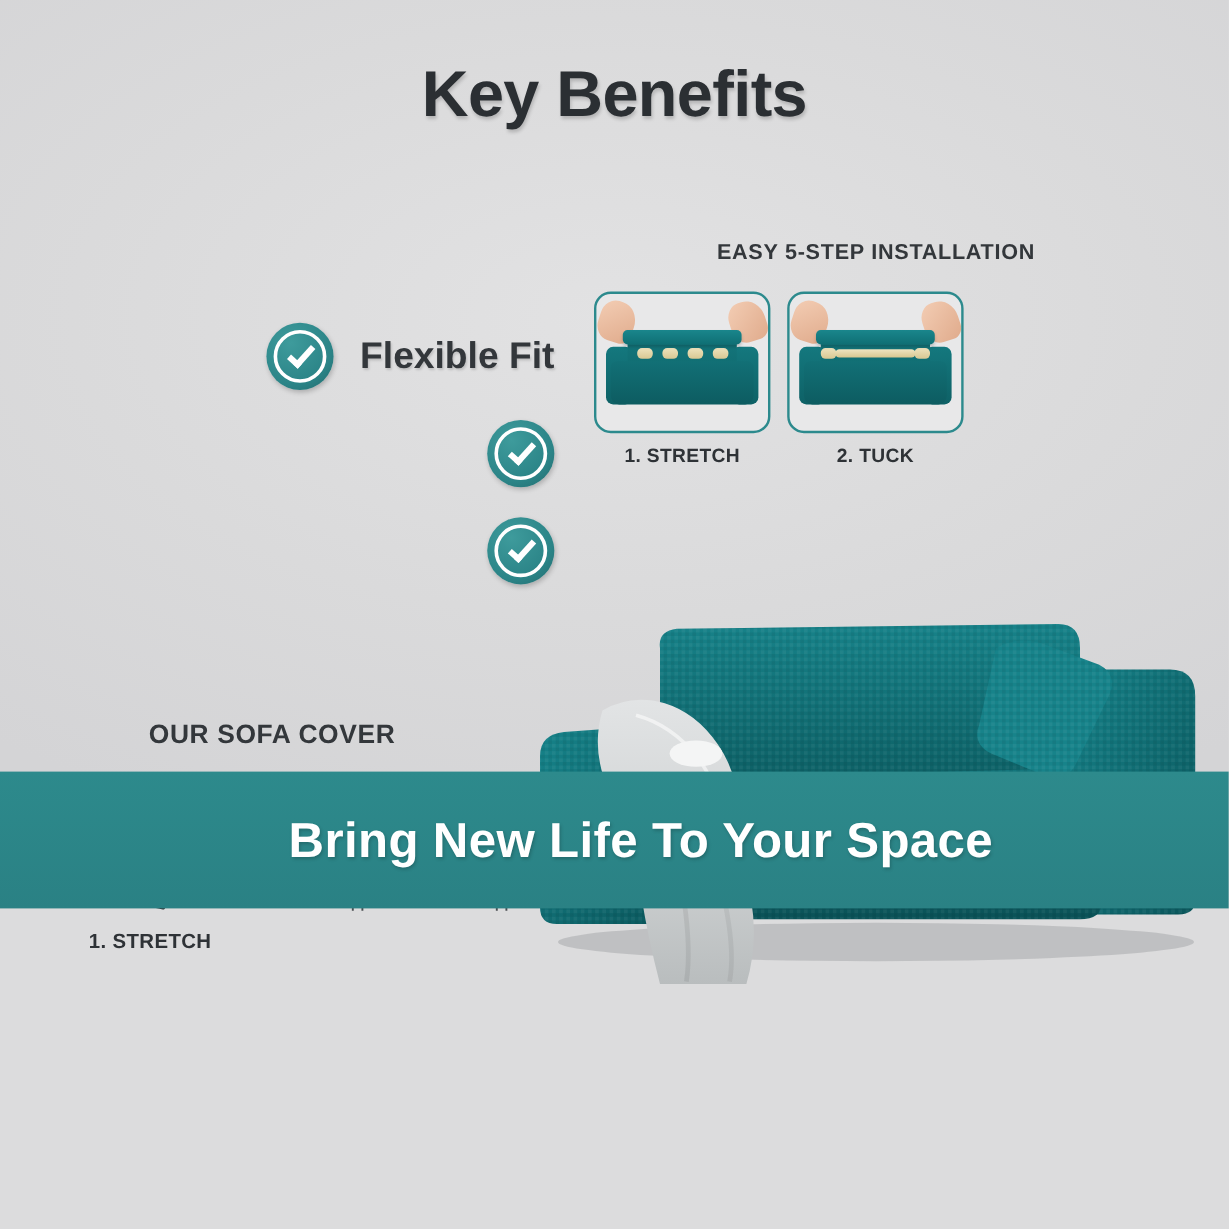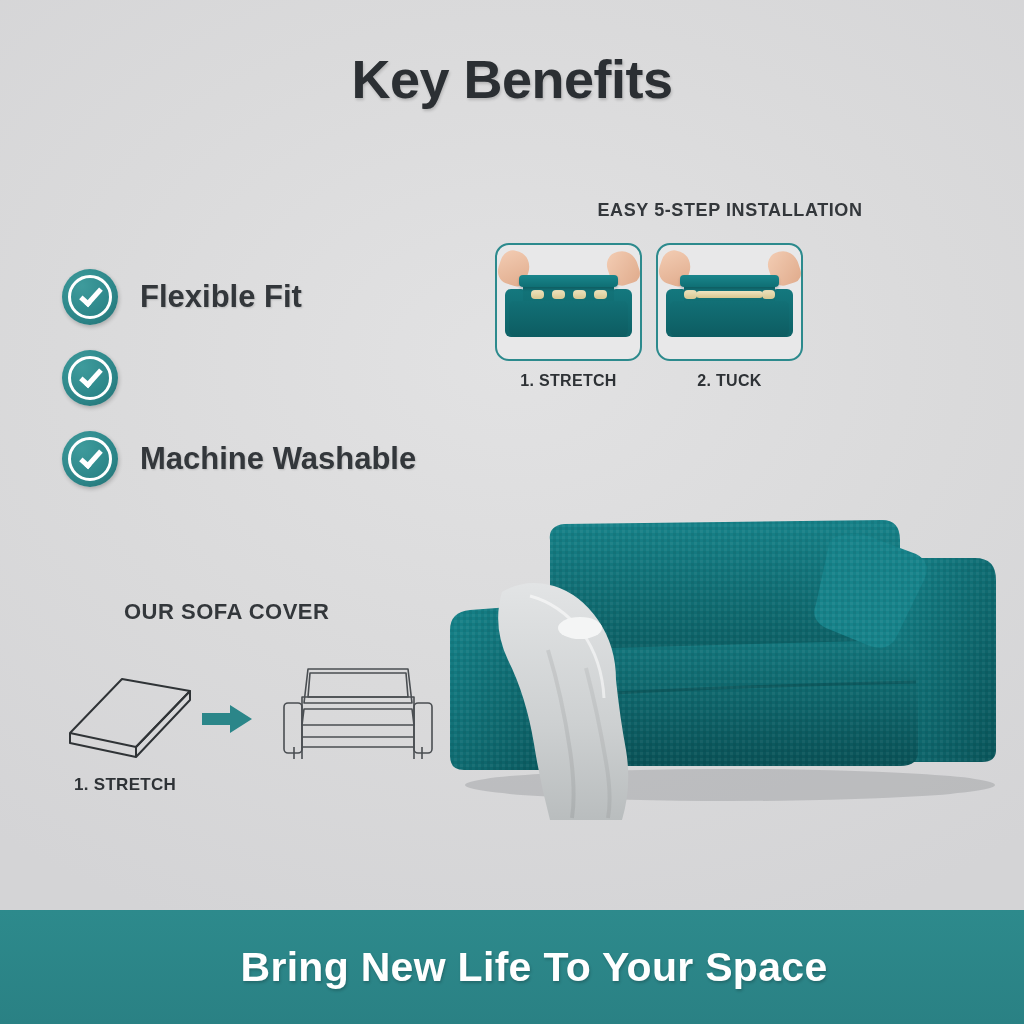--- a/index.html
+++ b/index.html
@@ -5,38 +5,38 @@
   * { margin:0; padding:0; box-sizing:border-box; }
   html, body { width:1024px; height:1024px; }
   body {
     font-family:"Liberation Sans", sans-serif;
     background:#dcdcdd;
     position:relative;
     overflow:hidden;
   }
   #stage {
     position:relative;
-    width:1024px; height:1024px;
+    width:1024px; height:757px;
     background:
       radial-gradient(ellipse 80% 60% at 50% 35%, #e2e2e3 0%, #dadadb 55%, #d4d4d6 100%);
   }
 
   
   .page-title {
     position:absolute; left:0; right:0; top:48px;
     text-align:center;
     font-size:54px; font-weight:bold;
     letter-spacing:-0.5px;
     color:#2b2f33;
     text-shadow:1px 2px 3px rgba(0,0,0,0.18);
   }
 
   
   .benefits { position:absolute; left:62px; top:268px; width:400px; }
-  .benefit-row { display:flex; align-items:center; height:58px; margin-bottom:23px; }
+  .benefit-row { display:flex; align-items:center; height:58px; margin-bottom:23px;justify-content:flex-end; }
   .check-badge {
     width:56px; height:56px; border-radius:50%;
     background:radial-gradient(circle at 36% 30%, #3e9b9c 0%, #2b8487 65%, #23696c 100%);
     box-shadow:1px 2px 4px rgba(0,0,0,0.22);
     display:flex; align-items:center; justify-content:center;
     flex:0 0 auto;
   }
   .check-ring {
     width:44px; height:44px; border-radius:50%;
     border:3px solid #ffffff;
@@ -176,21 +176,20 @@
             <div class="check-mark"></div>
           </div>
       </div>
     </div>
     <div class="benefit-row">
       <div class="check-badge">
         <div class="check-ring">
             <div class="check-mark"></div>
           </div>
       </div>
-      <div class="benefit-label">Machine Washable</div>
     </div>
   </div>
 
   <div class="install">
     <div class="install-heading">EASY 5-STEP INSTALLATION</div>
     <div class="steps">
 
       <div class="step">
         <div class="step-card">
           <div class="hand-l"></div>

